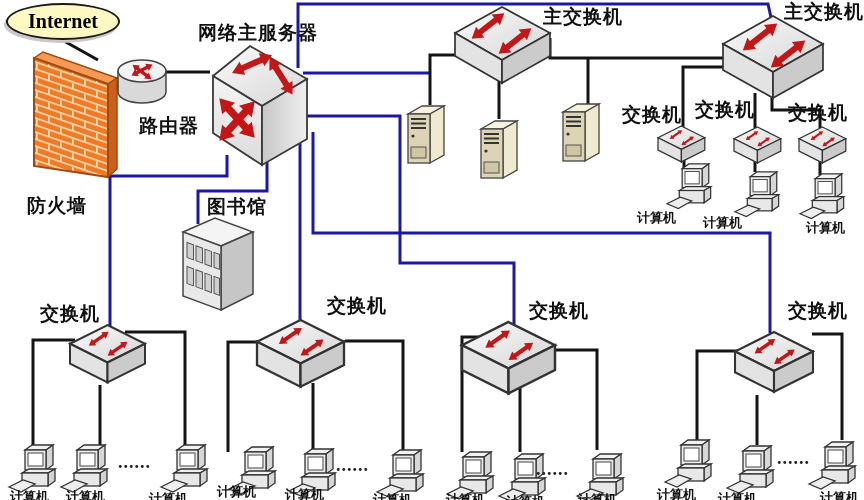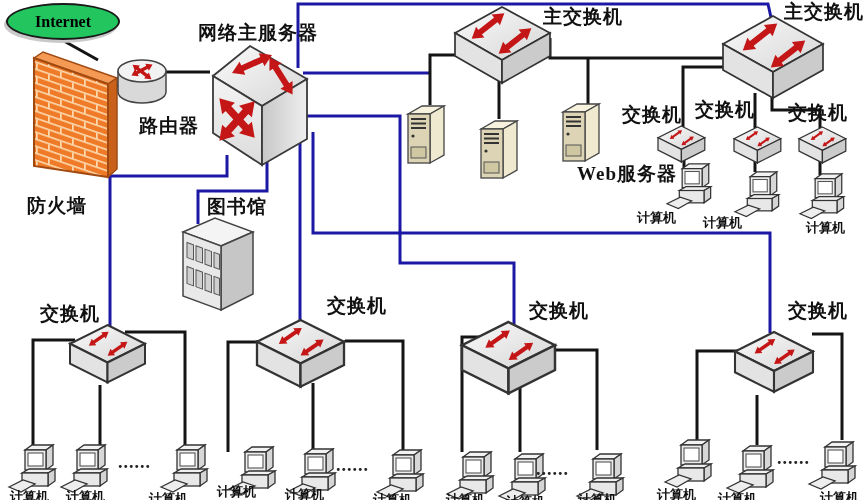--- a/index.html
+++ b/index.html
@@ -5,23 +5,23 @@
   html,body{margin:0;padding:0;background:#ffffff;}
   #stage{position:relative;width:864px;height:500px;overflow:hidden;background:#ffffff;
          font-family:"Liberation Serif","DejaVu Serif",serif;}
   #stage svg{position:absolute;left:0;top:0;}
   .lbl{position:absolute;color:#111;font-weight:700;font-size:19px;line-height:1.05;
        white-space:nowrap;letter-spacing:1px;}
   .lbl-sm{position:absolute;color:#111;font-weight:700;font-size:13px;line-height:1.05;
        white-space:nowrap;}
   .dots{position:absolute;color:#222;font-weight:700;font-size:18px;letter-spacing:1px;
        white-space:nowrap;}
-  .ellipse{position:absolute;left:6px;top:3px;width:110px;height:33px;background:#22c55e;
+  .ellipse{position:absolute;left:6px;top:3px;width:110px;height:33px;background:#fef9c3;
        border:2.5px solid #1a1a1a;border-radius:50%;display:flex;align-items:center;
-       justify-content:center;font-weight:700;font-size:16px;color:#000;
+       justify-content:center;font-weight:700;font-size:20px;color:#000;
        box-shadow:-2px 3px 0 #c9c9c9;}
 </style>
 </head>
 <body>
 
 <div id="stage">
 
 <svg width="864" height="500" viewBox="0 0 864 500">
   <defs>
     <linearGradient id="gTop" x1="0" y1="0" x2="1" y2="1">
@@ -257,21 +257,20 @@
 
 <div class="ellipse">
   <span>Internet</span>
 </div>
 
 <div class="lbl" style="left:27px;top:196px">防火墙</div>
 <div class="lbl" style="left:139px;top:116px">路由器</div>
 <div class="lbl" style="left:198px;top:23px">网络主服务器</div>
 <div class="lbl" style="left:543px;top:7px">主交换机</div>
 <div class="lbl" style="left:784px;top:2px">主交换机</div>
-<div class="lbl" style="left:577px;top:164px">Web服务器</div>
 <div class="lbl" style="left:207px;top:197px">图书馆</div>
 
 <div class="lbl" style="left:622px;top:105px">交换机</div>
 <div class="lbl" style="left:695px;top:100px">交换机</div>
 <div class="lbl" style="left:788px;top:103px">交换机</div>
 <div class="lbl-sm" style="left:637px;top:211px">计算机</div>
 <div class="lbl-sm" style="left:703px;top:216px">计算机</div>
 <div class="lbl-sm" style="left:806px;top:221px">计算机</div>
 
 <div class="lbl" style="left:40px;top:304px">交换机</div>

